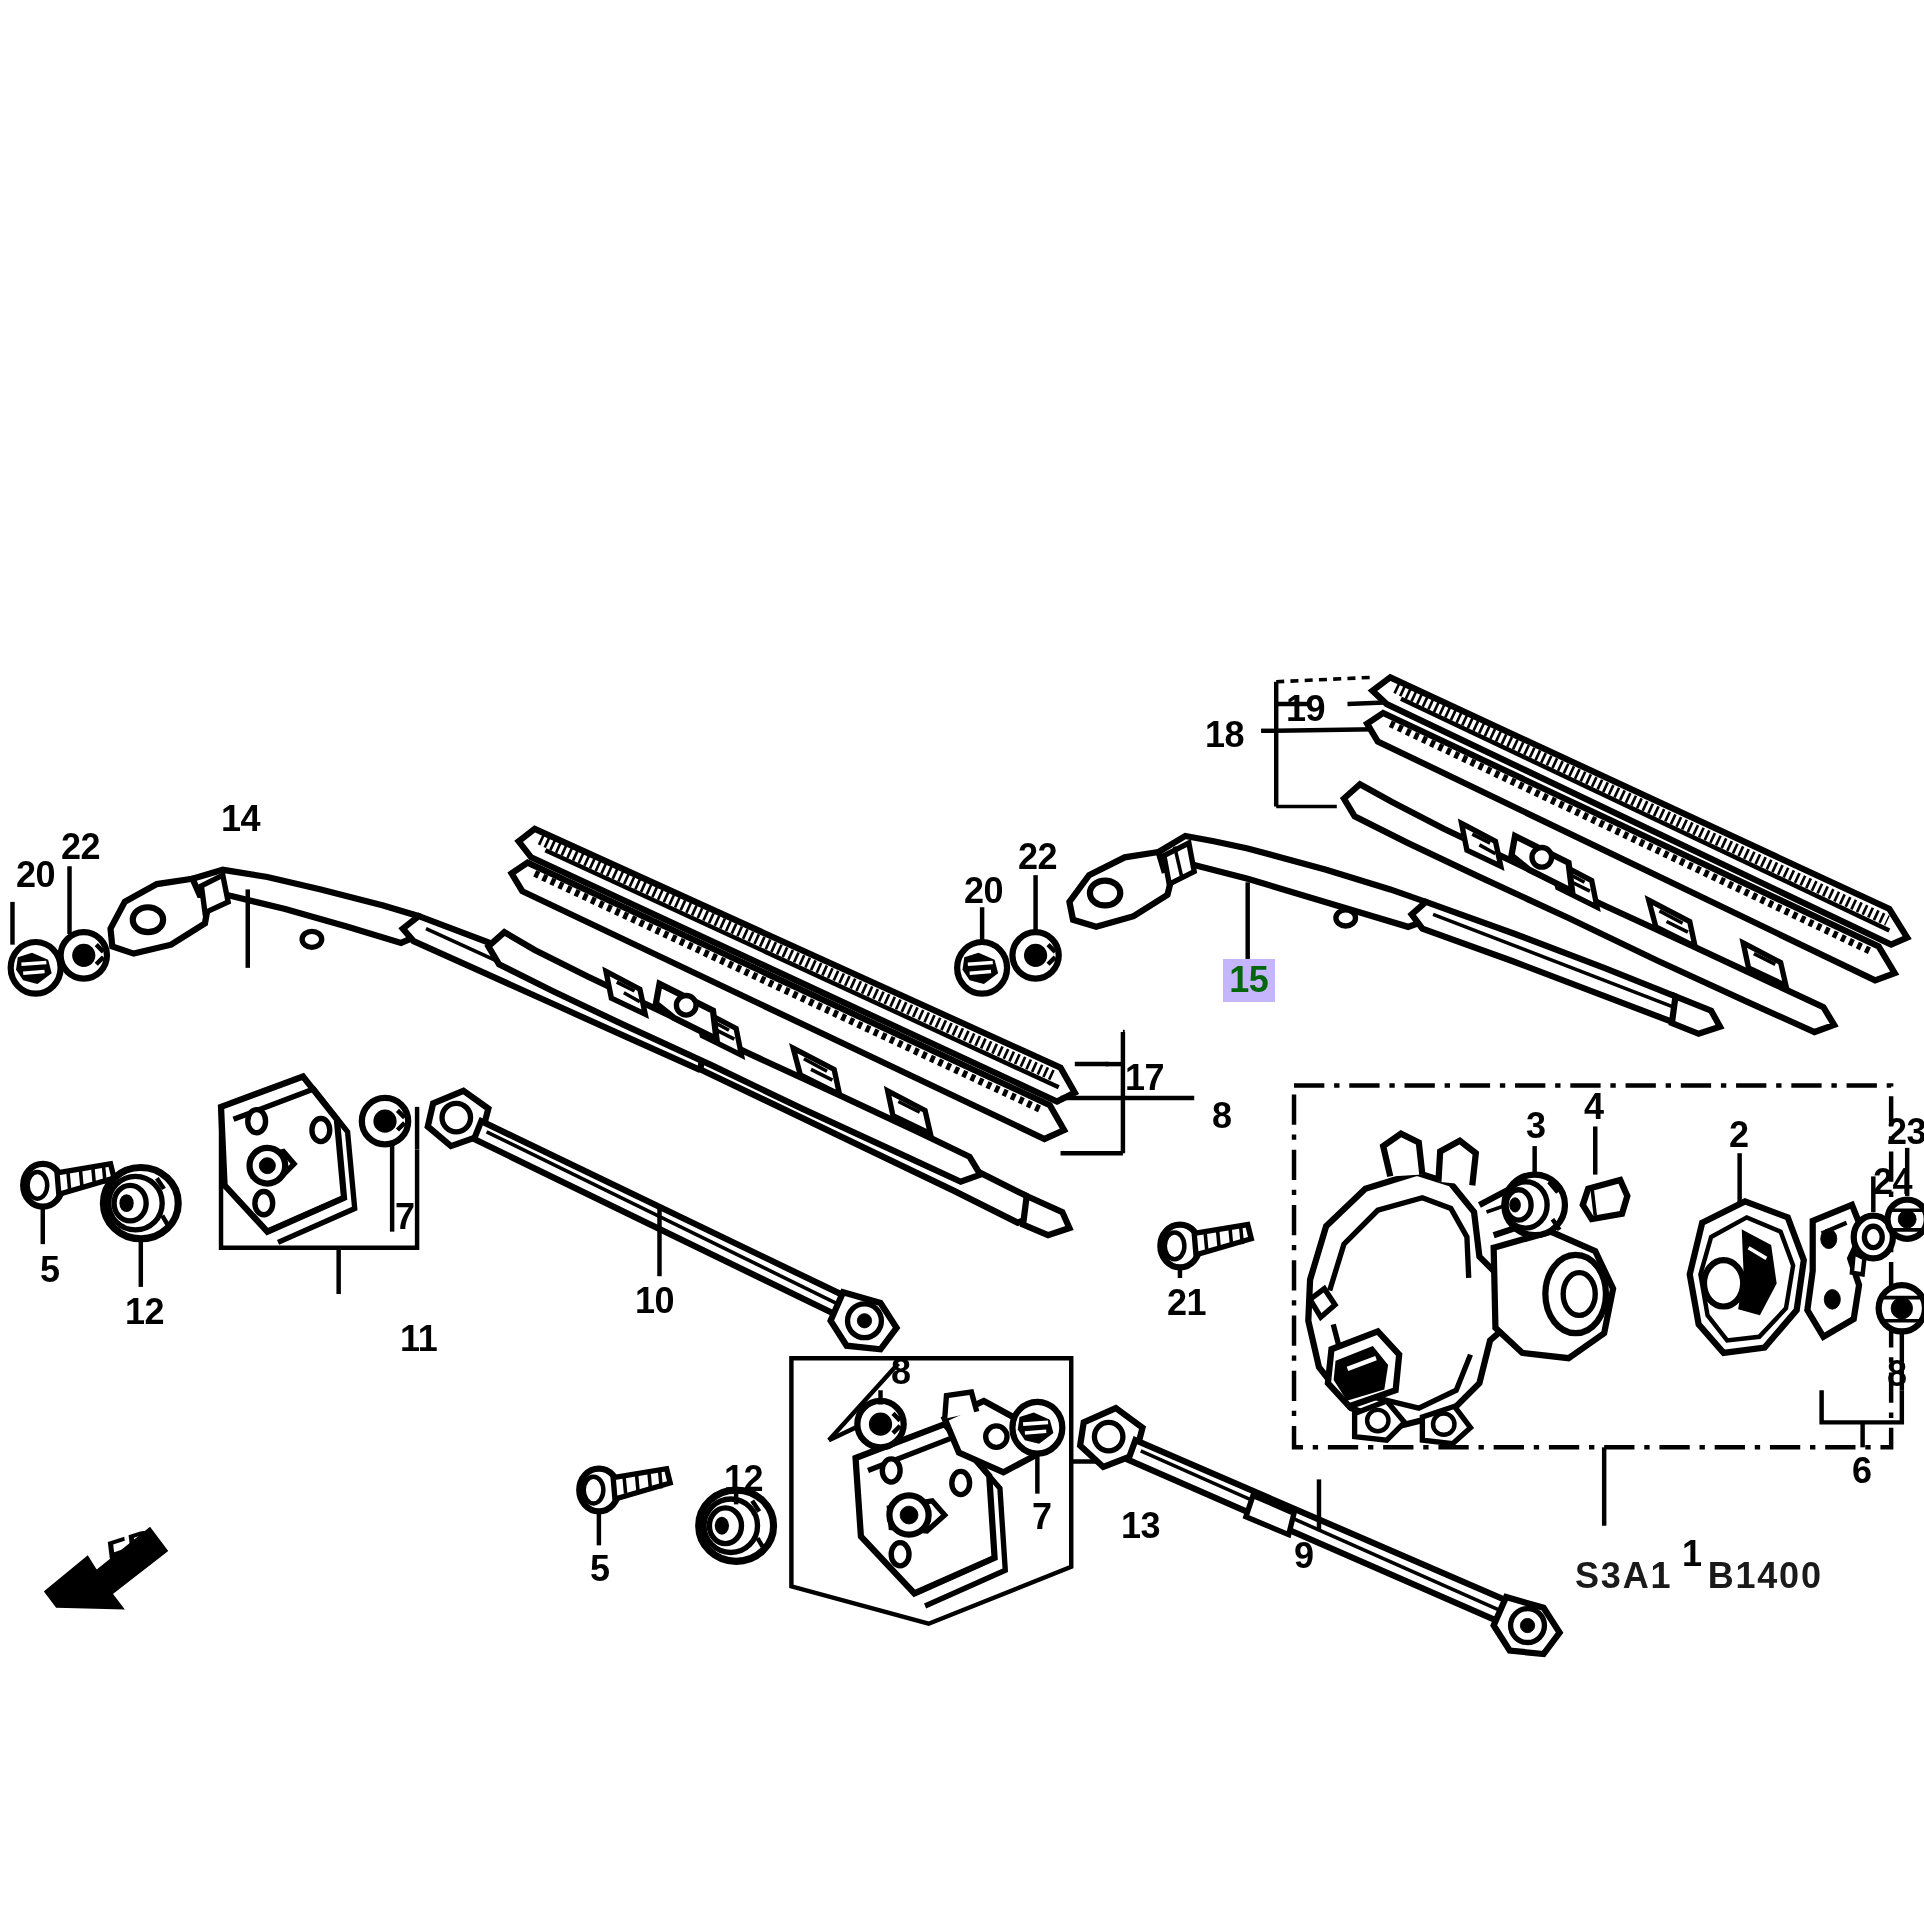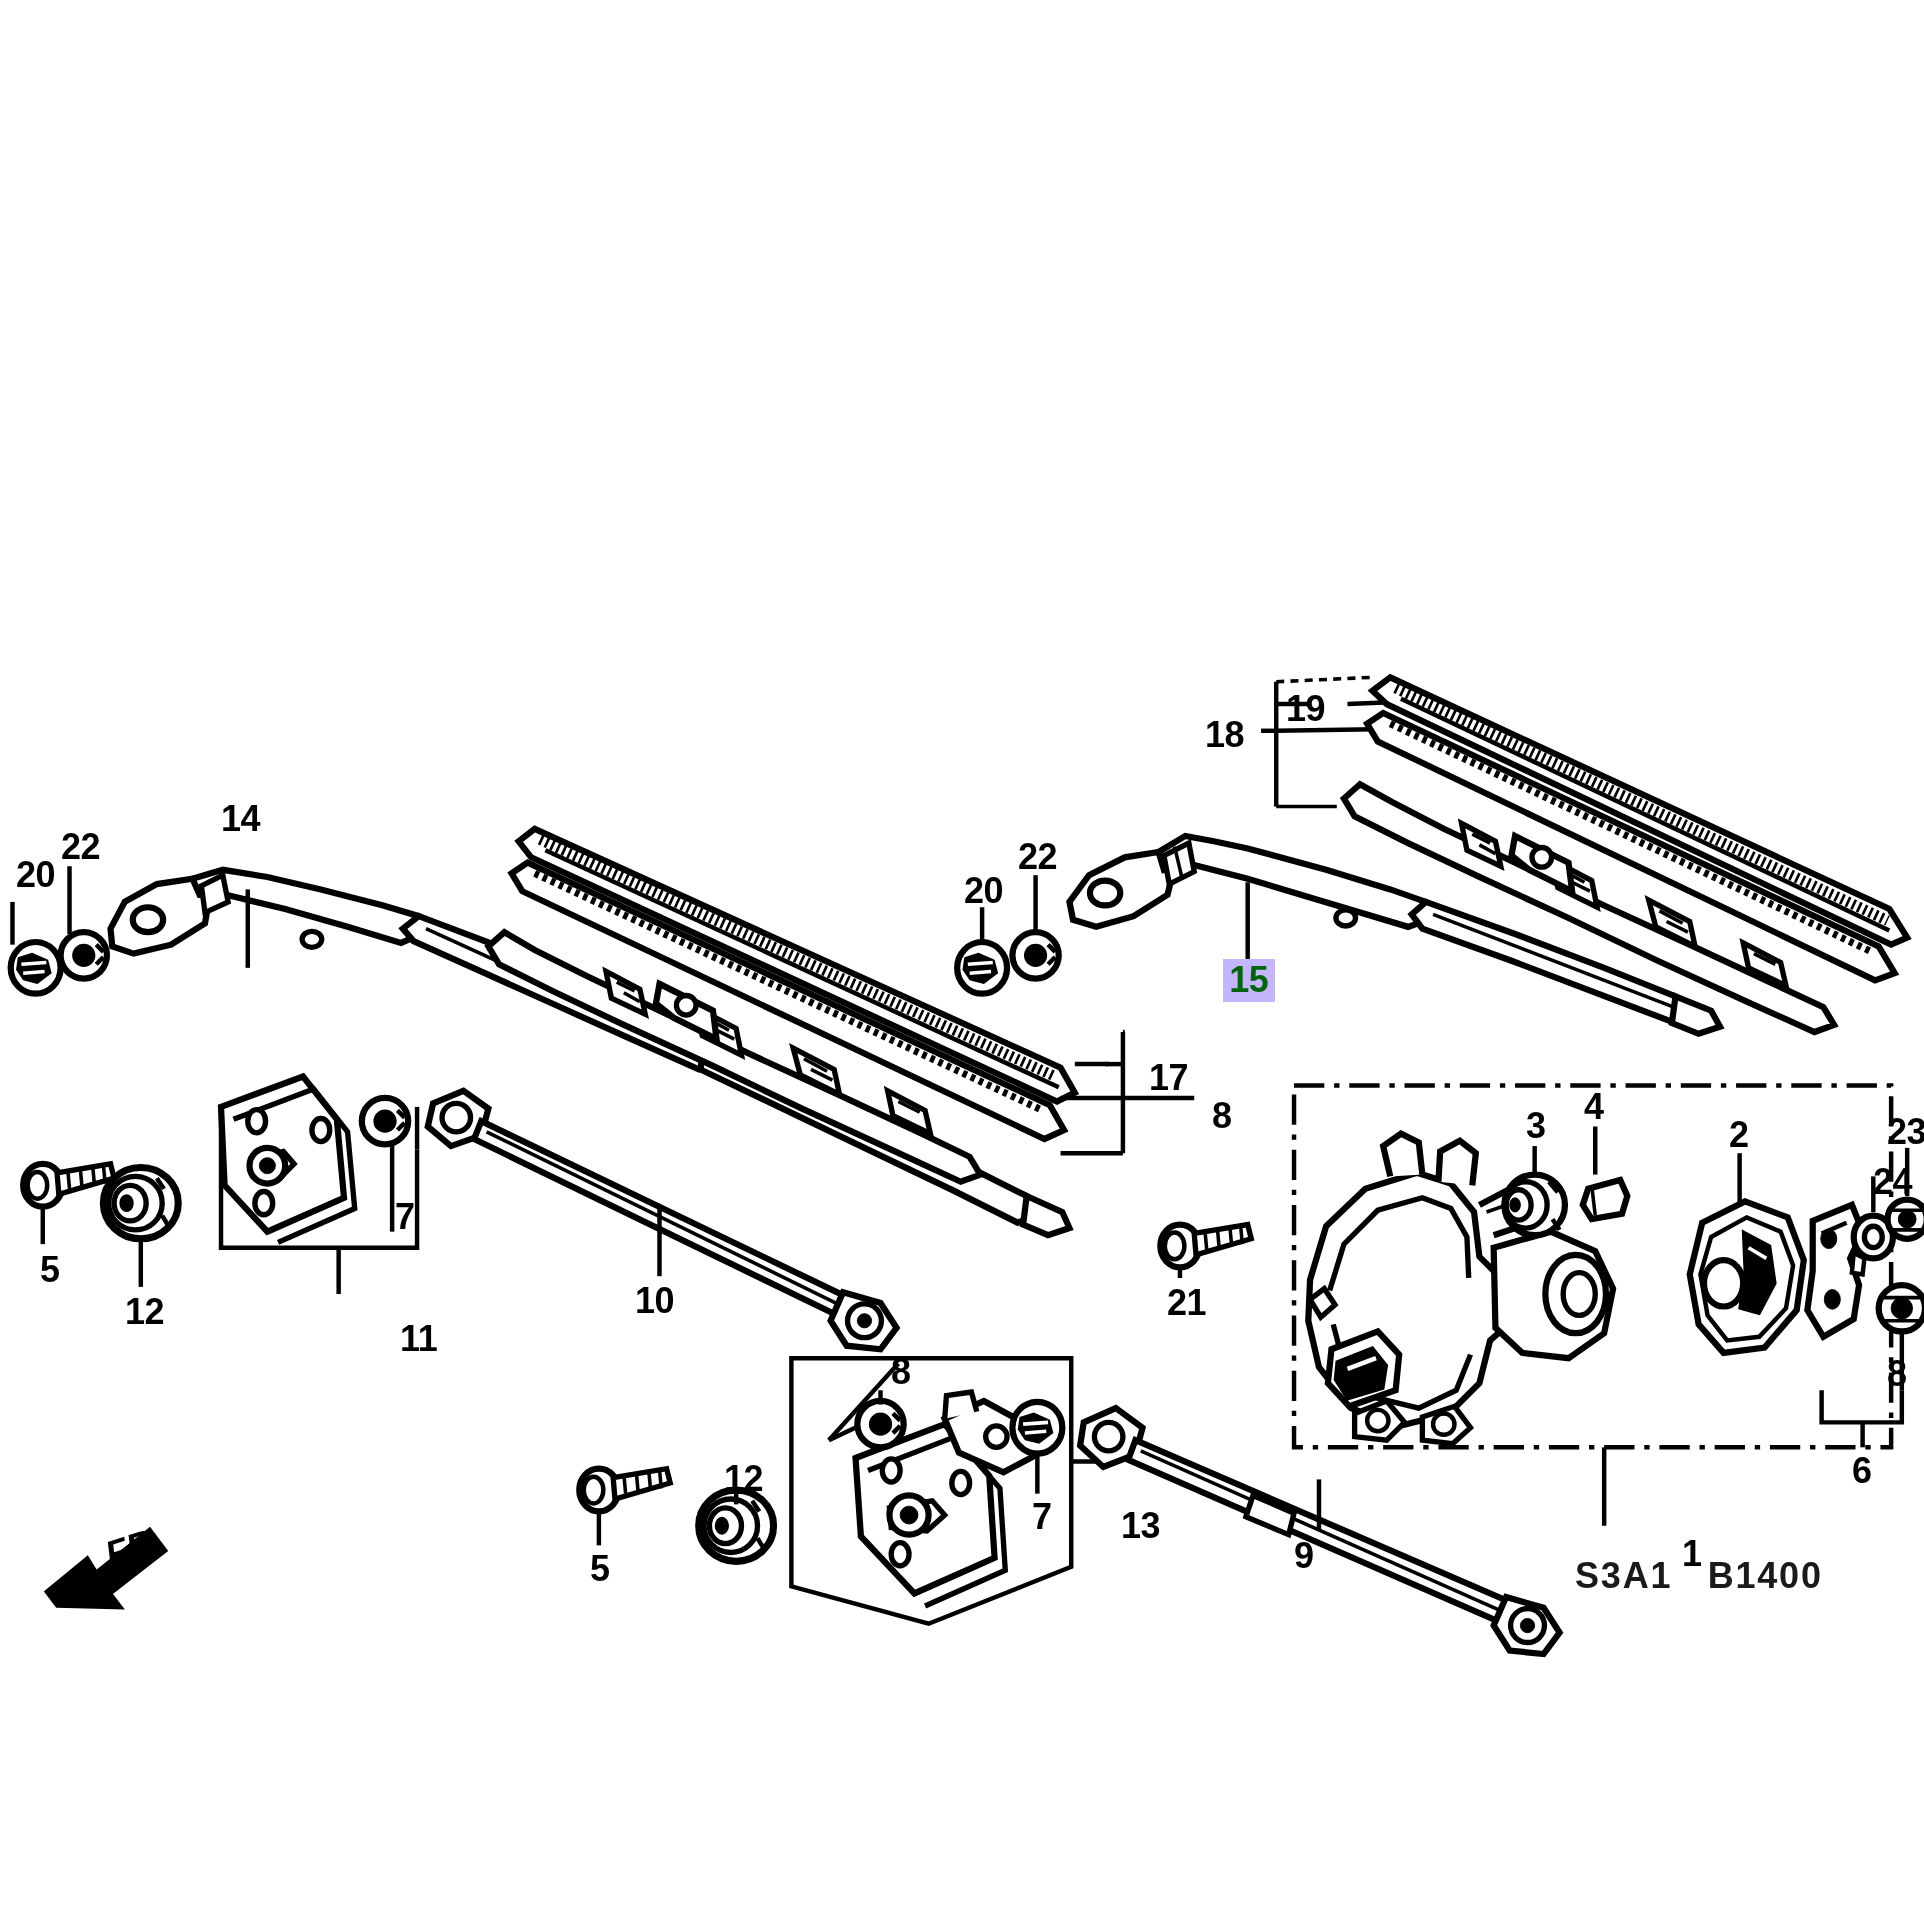--- a/index.html
+++ b/index.html
@@ -448,21 +448,21 @@
   </svg>
 
   <div class="callout" style="left:16px; top:857px;">20</div>
   <div class="callout" style="left:61px; top:829px;">22</div>
   <div class="callout" style="left:221px; top:801px;text-align:right;">14</div>
   <div class="callout" style="left:1018px; top:839px;">22</div>
   <div class="callout" style="left:964px; top:873px;">20</div>
   <div class="callout" style="left:1205px; top:717px;text-align:center;">18</div>
   <div class="callout" style="left:1286px; top:691px;">19</div>
   <div class="callout hl" style="left:1223px; top:959px;">15</div>
-  <div class="callout" style="left:1125px; top:1060px;padding-left:24px;">17</div>
+  <div class="callout" style="left:1125px; top:1060px;">17</div>
   <div class="callout" style="left:1212px; top:1098px;">8</div>
   <div class="callout" style="left:40px; top:1252px;">5</div>
   <div class="callout" style="left:125px; top:1294px;">12</div>
   <div class="callout" style="left:395px; top:1199px;">7</div>
   <div class="callout" style="left:356px; top:1321px;margin-left:44px;">11</div>
   <div class="callout" style="left:635px; top:1283px;">10</div>
   <div class="callout" style="left:891px; top:1354px;">8</div>
   <div class="callout" style="left:724px; top:1461px;">12</div>
   <div class="callout" style="left:1032px; top:1499px;">7</div>
   <div class="callout" style="left:1121px; top:1508px;">13</div>

